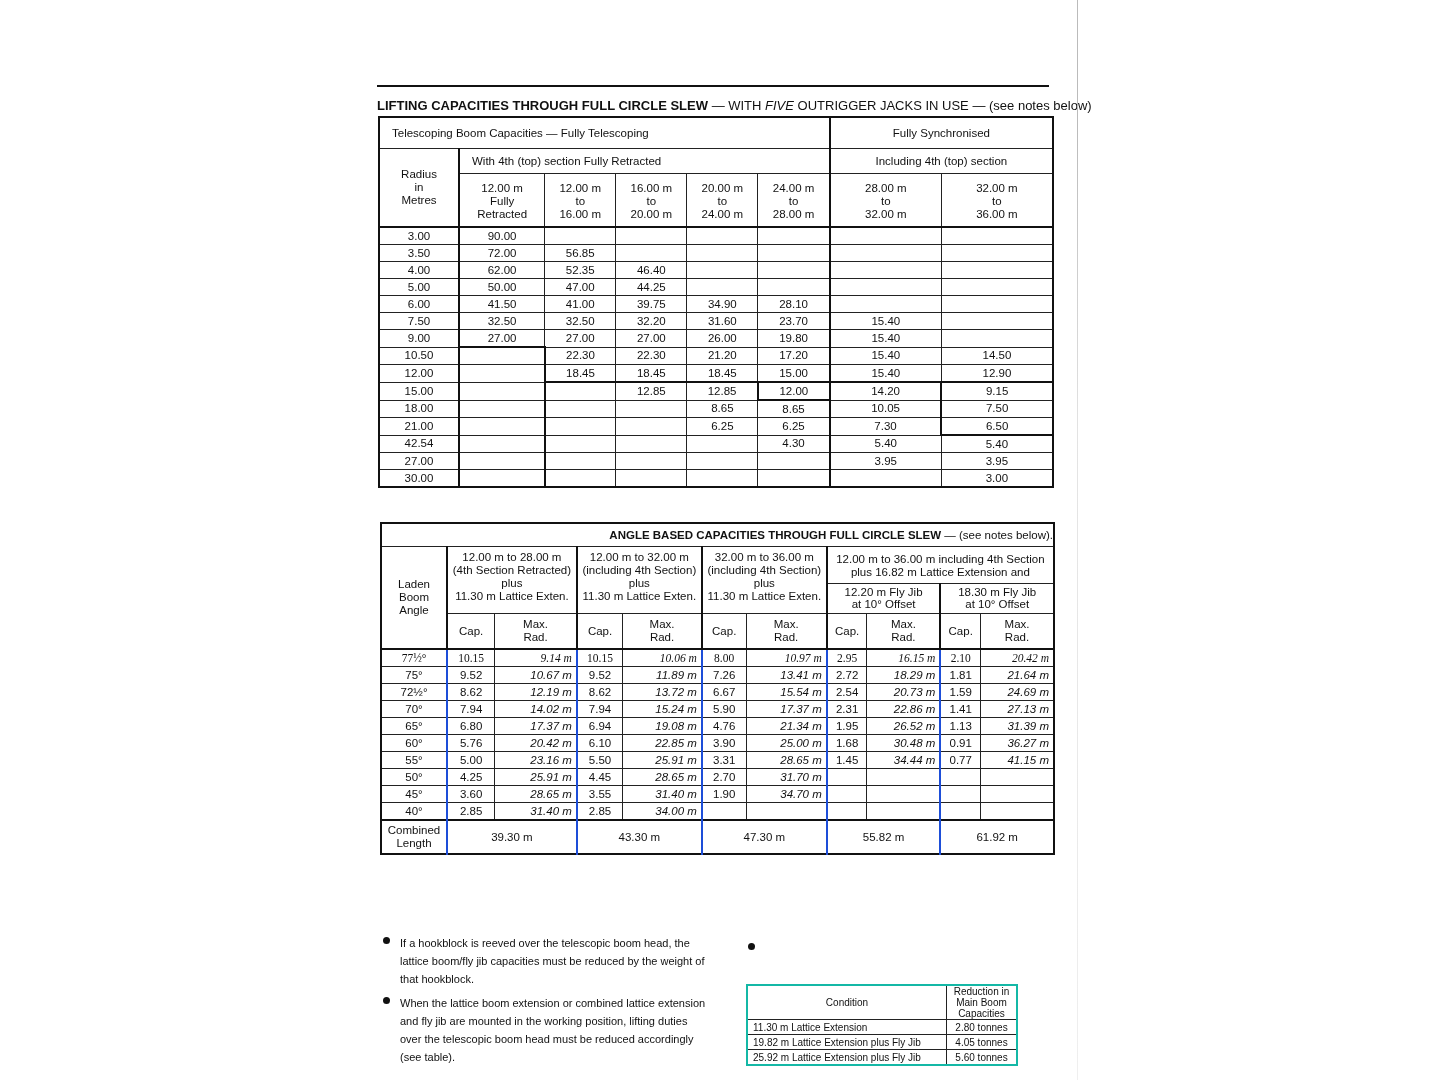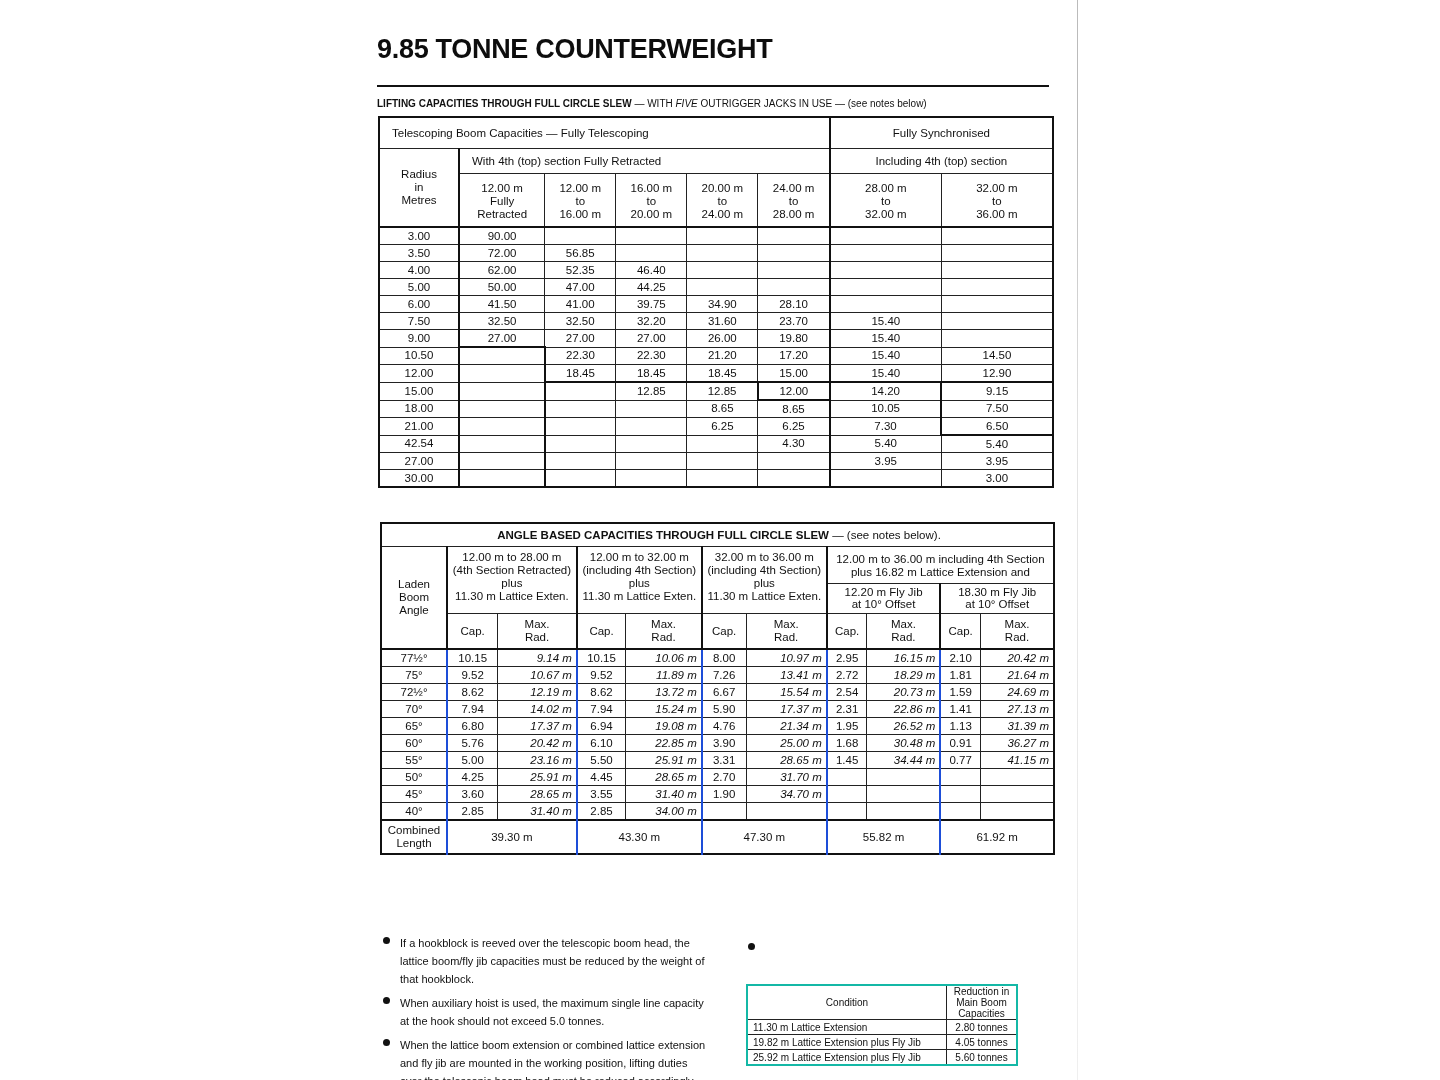--- a/index.html
+++ b/index.html
@@ -2,21 +2,21 @@
 <html><head>
 <meta charset="utf-8">
 <style>
   html, body { margin: 0; padding: 0; background: #ffffff; }
   body { width: 1440px; height: 1080px; position: relative; overflow: hidden;
          font-family: "Liberation Sans", sans-serif; color: #111; }
   .page { position: absolute; left: 0; top: 0; width: 1440px; height: 1080px; }
   .title { position: absolute; left: 377px; top: 34px; font-size: 27px; font-weight: bold;
            letter-spacing: -0.3px; color: #0d0d0d; }
   .title-rule { position: absolute; left: 377px; top: 85px; width: 672px; height: 2px; background: #111; }
-  .subtitle { position: absolute; left: 377px; top: 98px; font-size: 10px; color: #111; white-space: nowrap; }
+  .subtitle { position: absolute; left: 377px; top: 98px; font-size: 13px; color: #111; white-space: nowrap; }
   .subtitle b { font-weight: bold; }
   .subtitle i { font-style: italic; }
   .right-rule { position: absolute; left: 1077px; top: 0; width: 1px; height: 1080px;
                 background: linear-gradient(to bottom, #bbb 0%, #bbb 12%, #e3e3e3 40%, #efefef 100%); }
 
   table { border-collapse: collapse; position: absolute; font-size: 11.5px; }
   td, th { border: 1px solid #222; padding: 0; text-align: center; font-weight: normal; }
 
   
   #t1 { left: 378px; top: 116px; width: 676px; border: 2px solid #111; }
@@ -30,52 +30,51 @@
   #t1 .sep-top td { border-top: 2px solid #111; }
   #t1 .radius { border-right: 2px solid #111; width: 78px; }
   #t1 .sync-left { border-left: 2px solid #111; }
   #t1 .bt { border-top: 2px solid #111 !important; }
   #t1 .bl { border-left: 2px solid #111 !important; }
   #t1 .br { border-right: 2px solid #111 !important; }
   #t1 .bb { border-bottom: 2px solid #111 !important; }
 
   
   #t2 { left: 380px; top: 522px; width: 675px; border: 2px solid #111; }
-  #t2 .caption-row td { text-align: center; padding-left: 3px; height: 22px; font-size: 11.5px; }
+  #t2 .caption-row td { text-align: right; padding-left: 3px; height: 22px; font-size: 11.5px; }
   #t2 .grp { line-height: 13px; height: 62px; border-left: 2px solid #111; vertical-align: top; padding-top: 4px; }
   #t2 .grp4 { line-height: 13px; height: 32px; border-left: 2px solid #111; padding-top: 2px; }
   #t2 .fj { line-height: 12px; height: 28px; border-left: 2px solid #111; }
   #t2 .sub { height: 34px; line-height: 13px; }
   #t2 .sub.gl { border-left: 2px solid #111; }
   #t2 .angle-h { line-height: 13px; width: 64px; }
   #t2 tbody td { height: 16px; line-height: 15px; }
   #t2 .gl { border-left: 2px solid #1d4ed8; }
   #t2 .rad { font-style: italic; text-align: right; padding-right: 4px; }
-  #t2 .first-body td { border-top: 2px solid #111; }
+  #t2 .first-body td { border-top: 2px solid #111; font-family: Liberation Serif, serif; }
   #t2 .combined td { border-top: 2px solid #111; height: 32px; }
   #t2 .combined .lbl { line-height: 13px; }
 
   
   .notes { position: absolute; font-size: 11px; line-height: 18px; color: #111; }
   .notes ul { list-style: none; margin: 0; padding: 0; }
   .notes li { position: relative; padding-left: 20px; margin-bottom: 6px; }
   .bullet { position: absolute; left: 3px; top: 3px; width: 7px; height: 7px; border-radius: 50%; background: #111; }
   #notes-left { left: 380px; top: 934px; width: 330px; }
   #notes-right { left: 745px; top: 934px; width: 310px; }
 
   #t3 { left: 746px; top: 984px; width: 272px; border: 2px solid #14b8a6; font-size: 10px; }
   #t3 th { height: 28px; line-height: 11px; }
   #t3 td { height: 14px; line-height: 13px; }
   #t3 td.cond { text-align: left; padding-left: 5px; }
 </style>
 </head>
 <body>
 
 <div class="page">
-  <div class="title">9.85 TONNE COUNTERWEIGHT</div>
   <div class="title-rule"></div>
   <div class="subtitle"><b>LIFTING CAPACITIES THROUGH FULL CIRCLE SLEW</b><span> — WITH </span><i>FIVE</i><span> OUTRIGGER JACKS IN USE — (see notes below)</span></div>
   <div class="right-rule"></div>
 
   <table id="t1">
     <thead>
       <tr>
         <th class="hdr-top" colspan="6">Telescoping Boom Capacities — Fully Telescoping</th>
         <th class="hdr-sync" colspan="2">Fully Synchronised</th>
       </tr>
@@ -493,21 +492,20 @@
           <td class="gl" colspan="2">47.30 m</td>
           <td class="gl" colspan="2">55.82 m</td>
           <td class="gl" colspan="2">61.92 m</td>
         </tr>
       </tbody>
   </table>
 
   <div class="notes" id="notes-left">
       <ul id="notes-left-list">
         <li><span class="bullet"></span><span>If a hookblock is reeved over the telescopic boom head, the lattice boom/fly jib capacities must be reduced by the weight of that hookblock.</span></li>
-        <li><span class="bullet"></span><span>When auxiliary hoist is used, the maximum single line capacity at the hook should not exceed 5.0 tonnes.</span></li>
         <li><span class="bullet"></span><span>When the lattice boom extension or combined lattice extension and fly jib are mounted in the working position, lifting duties over the telescopic boom head must be reduced accordingly (see table).</span></li>
       </ul>
     </div>
   <div class="notes" id="notes-right">
       <ul id="notes-right-list">
         <li><span class="bullet"></span></li>
       </ul>
     </div>
 
   <table id="t3">

